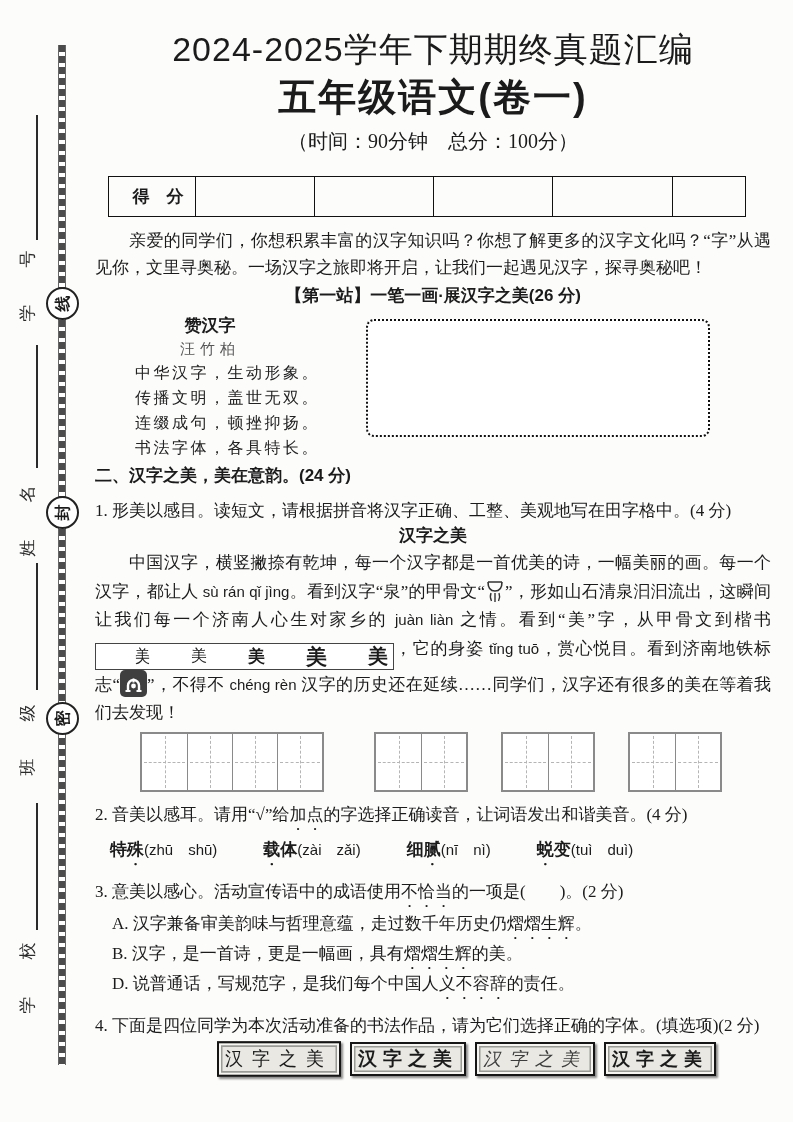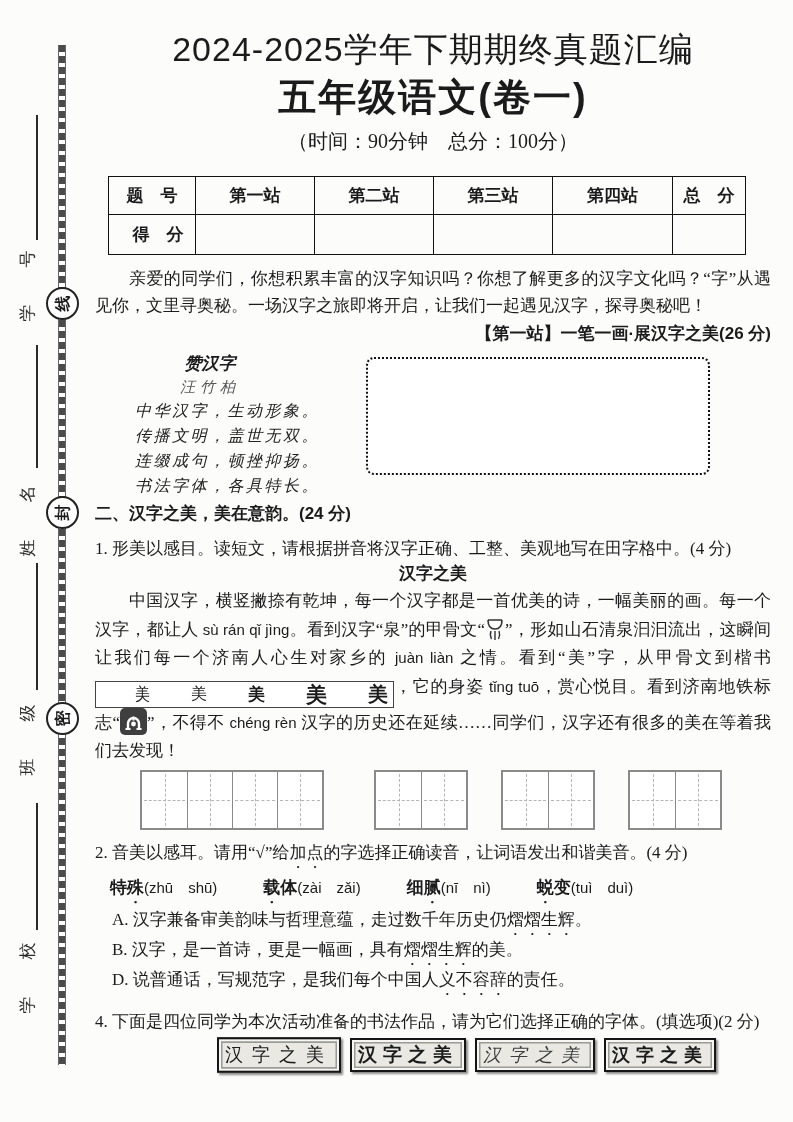--- a/index.html
+++ b/index.html
@@ -33,27 +33,27 @@
   .title2 { margin-top:4px; text-align:center; font-family:"Liberation Sans","DejaVu Sans",sans-serif;
             font-weight:bold; font-size:38px; line-height:46px; letter-spacing:2px; }
   .subtitle { margin-top:8px; text-align:center; font-size:20px; line-height:26px; }
   
   table.score { margin:22px 0 0 13px; border-collapse:collapse; table-layout:fixed; width:637px; }
   table.score td { border:1.6px solid #111; text-align:center;
             font-family:"Liberation Sans","DejaVu Sans",sans-serif; font-weight:bold; font-size:17px; }
   tr.hrow td { height:38px; }
   tr.srow td { height:40px;padding-left:12px; }
   .intro { margin-top:10px; font-size:17px; line-height:27px; text-align:justify; text-indent:2em; }
-  .station-h { margin-top:3px; text-align:right; font-family:"Liberation Sans","DejaVu Sans",sans-serif;
+  .station-h { margin-top:3px; text-align:center; font-family:"Liberation Sans","DejaVu Sans",sans-serif;
                font-weight:bold; font-size:17px; line-height:24px; }
   .q-h { margin-top:4px; font-family:"Liberation Sans","DejaVu Sans",sans-serif;
          font-weight:bold; font-size:17px; line-height:24px; }
   
   .poem-row { margin-top:6px; display:flex; }
-  .poem { width:230px; padding-left:40px;font-style:italic; }
+  .poem { width:230px; padding-left:40px; }
   .poem-title { font-family:"Liberation Sans","DejaVu Sans",sans-serif; font-weight:bold;
                 font-size:17px; line-height:24px; text-align:center; width:150px; }
   .poem-author { font-size:15px; line-height:22px; color:#555; text-align:center; width:150px; letter-spacing:5px; }
   .poem-line { font-size:16px; line-height:25px; letter-spacing:2.5px; color:#222; }
   .copy-box { margin-left:41px; margin-top:5px; width:344px; height:118px;
               border:2.5px dotted #111; border-radius:8px; background:#fff; }
   
   .essay-title { text-align:center; font-family:"Liberation Sans","DejaVu Sans",sans-serif;
                  font-weight:bold; font-size:17px; line-height:26px; }
   .reading { font-size:17px; line-height:28.5px; text-align:justify; text-indent:2em; }
@@ -127,28 +127,20 @@
     <table class="score">
       <colgroup>
           <col style="width:87px">
           <col style="width:119px">
           <col style="width:119px">
           <col style="width:119px">
           <col style="width:120px">
           <col style="width:73px">
         </colgroup>
       <tbody>
-          <tr class="hrow">
-        <td>题　号</td>
-        <td>第一站</td>
-        <td>第二站</td>
-        <td>第三站</td>
-        <td>第四站</td>
-        <td>总　分</td>
-      </tr>
       <tr class="srow">
         <td>得　分</td>
         <td></td>
         <td></td>
         <td></td>
         <td></td>
         <td></td>
       </tr>
     </tbody>
       </table>
@@ -214,20 +206,21 @@
     </div>
 
     <div class="numq"><span>2. 音美以感耳。请用“√”给</span><span class="dot">加点</span><span>的字选择正确读音，让词语发出和谐美音。(4 分)</span></div>
     <div class="words-row">
       <span><span>特</span><span class="dot">殊</span><span></span><span class="py">(zhū　shū)</span></span>
       <span><span class="dot">载</span><span>体</span><span class="py">(zài　zǎi)</span></span>
       <span><span>细</span><span class="dot">腻</span><span></span><span class="py">(nī　nì)</span></span>
       <span><span class="dot">蜕</span><span>变</span><span class="py">(tuì　duì)</span></span>
     </div>
 
+    <div class="numq"><span>3. 意美以感心。活动宣传语中的成语使用</span><span class="dot">不恰当</span><span>的一项是(　　)。(2 分)</span></div>
     <div class="opts">
       <div class="opt"><span>A. 汉字兼备审美韵味与哲理意蕴，走过数千年历史仍</span><span class="dot">熠熠生辉</span><span>。</span></div>
       <div class="opt"><span>B. 汉字，是一首诗，更是一幅画，具有</span><span class="dot">熠熠生辉</span><span>的美。</span></div>
       <div class="opt"><span>D. 说普通话，写规范字，是我们每个中国人</span><span class="dot">义不容辞</span><span>的责任。</span></div>
     </div>
 
     <div class="numq">4. 下面是四位同学为本次活动准备的书法作品，请为它们选择正确的字体。(填选项)(2 分)</div>
 
     <div class="plaque-row">
       <div class="plaque pl0">汉字之美</div>

